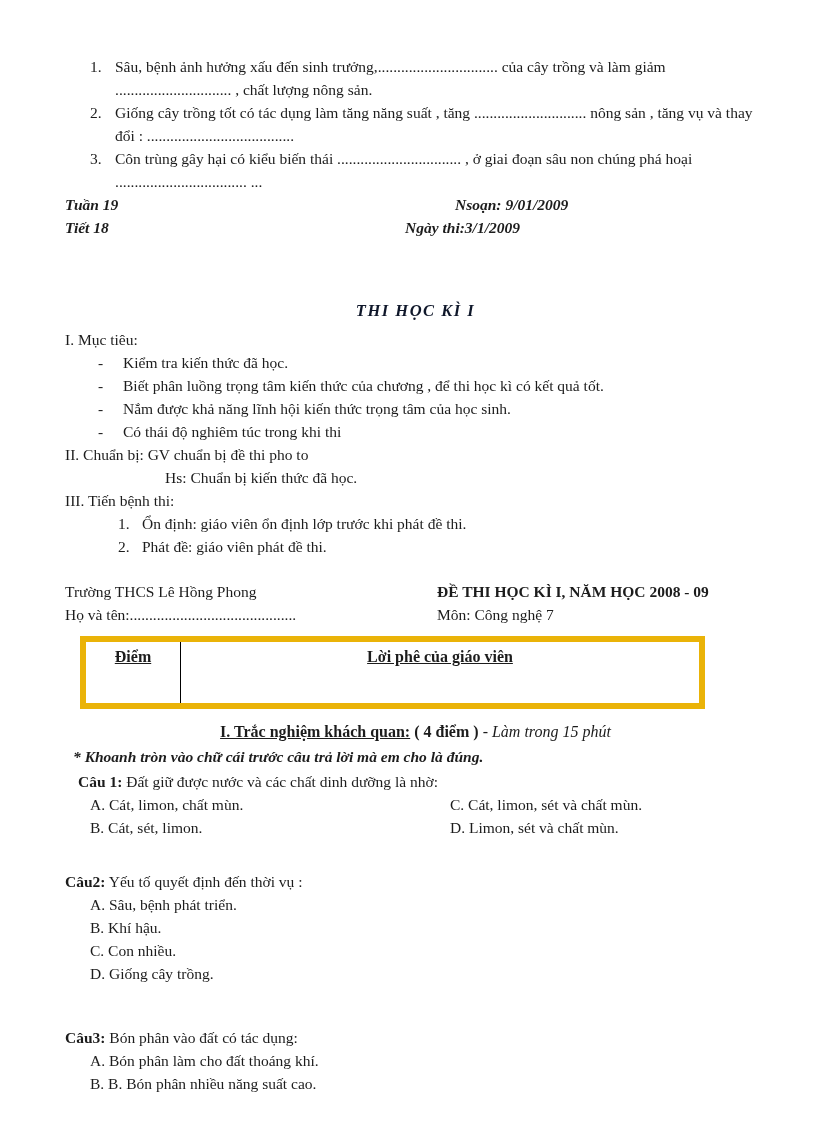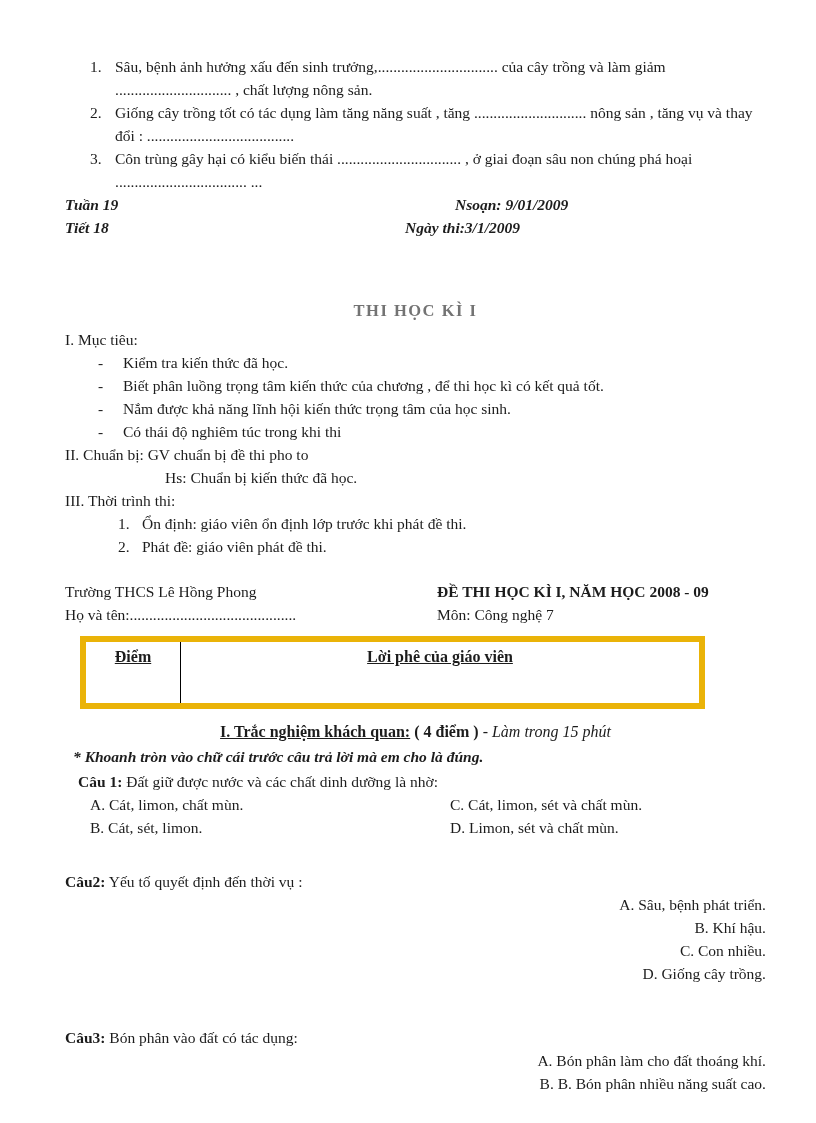--- a/index.html
+++ b/index.html
@@ -51,21 +51,21 @@
   .instruction { font-weight: bold; font-style: italic; padding-left: 8px; margin-top: 2px; }
 
   .question { margin-top: 2px; }
   .q-label { font-weight: bold; }
   .q-line { padding-left: 13px; }
   .q2 { margin-top: 31px; }
   .q2 .q-line, .q3 .q-line { padding-left: 0; }
   .q3 { margin-top: 41px; }
   .opt-row { position: relative; padding-left: 25px; height: 23px; }
   .opt-right { position: absolute; top: 0; left: 385px; }
-  .opt-plain { padding-left: 25px; height: 23px; text-align: right; }
+  .opt-plain { padding-left: 25px; height: 23px; }
 </style>
 </head>
 <body>
 
 <div class="page">
 
   <div>
     <div class="fill-item">
       <span class="num">1.</span>
       <span class="txt">Sâu, bệnh ảnh hưởng xấu đến sinh trưởng,............................... của cây trồng và làm giảm .............................. , chất lượng nông sản.</span>
@@ -82,21 +82,21 @@
 
   <div class="week-row">
     <span>Tuần 19</span>
     <span class="week-right">Nsoạn: 9/01/2009</span>
   </div>
   <div class="week-row">
     <span>Tiết 18</span>
     <span class="week-right r2">Ngày thi:3/1/2009</span>
   </div>
 
-  <div class="doc-title" style="color: #737373;">THI HỌC KÌ I</div>
+  <div class="doc-title" style="color: #0f172a; font-style: italic;">THI HỌC KÌ I</div>
 
   <div class="plan">
     <div>I. Mục tiêu:</div>
 
     <div class="dash-item">
       <span class="dash">-</span>
       <span class="txt">Kiểm tra kiến thức đã học.</span>
     </div>
     <div class="dash-item">
       <span class="dash">-</span>
@@ -106,21 +106,21 @@
       <span class="dash">-</span>
       <span class="txt">Nắm được  khả năng lĩnh hội kiến thức trọng tâm của học sinh.</span>
     </div>
     <div class="dash-item">
       <span class="dash">-</span>
       <span class="txt">Có thái độ nghiêm túc  trong khi thi</span>
     </div>
 
     <div>II. Chuẩn bị: GV chuẩn bị đề thi pho to</div>
     <div class="hs-line">Hs: Chuẩn bị kiến thức đã học.</div>
-    <div>III. Thời trình thi:</div>
+    <div>III. Tiến bệnh thi:</div>
 
     <div class="sub-num">
       <span class="num">1.</span>
       <span class="txt">Ổn định: giáo viên ổn định lớp trước khi phát đề thi.</span>
     </div>
     <div class="sub-num">
       <span class="num">2.</span>
       <span class="txt">Phát đề: giáo viên phát đề thi.</span>
     </div>
   </div>

